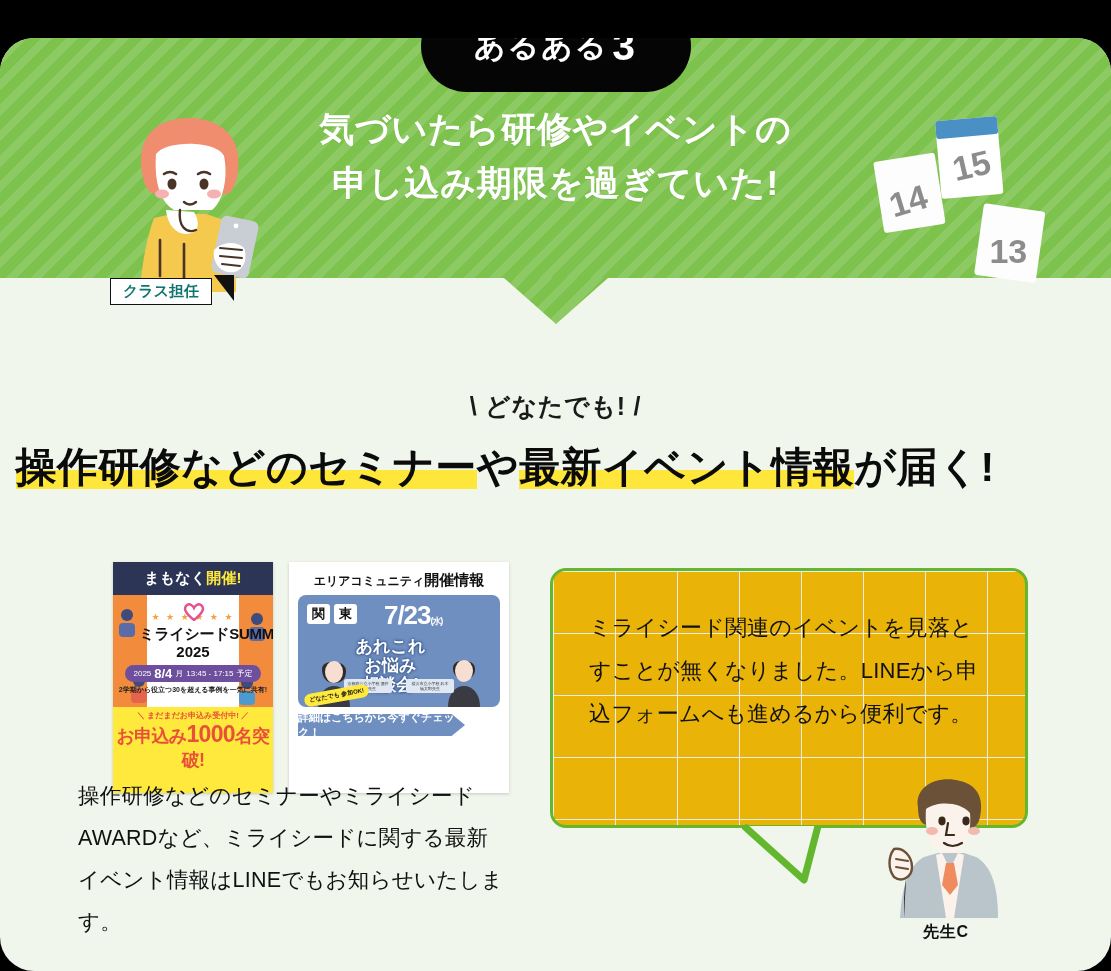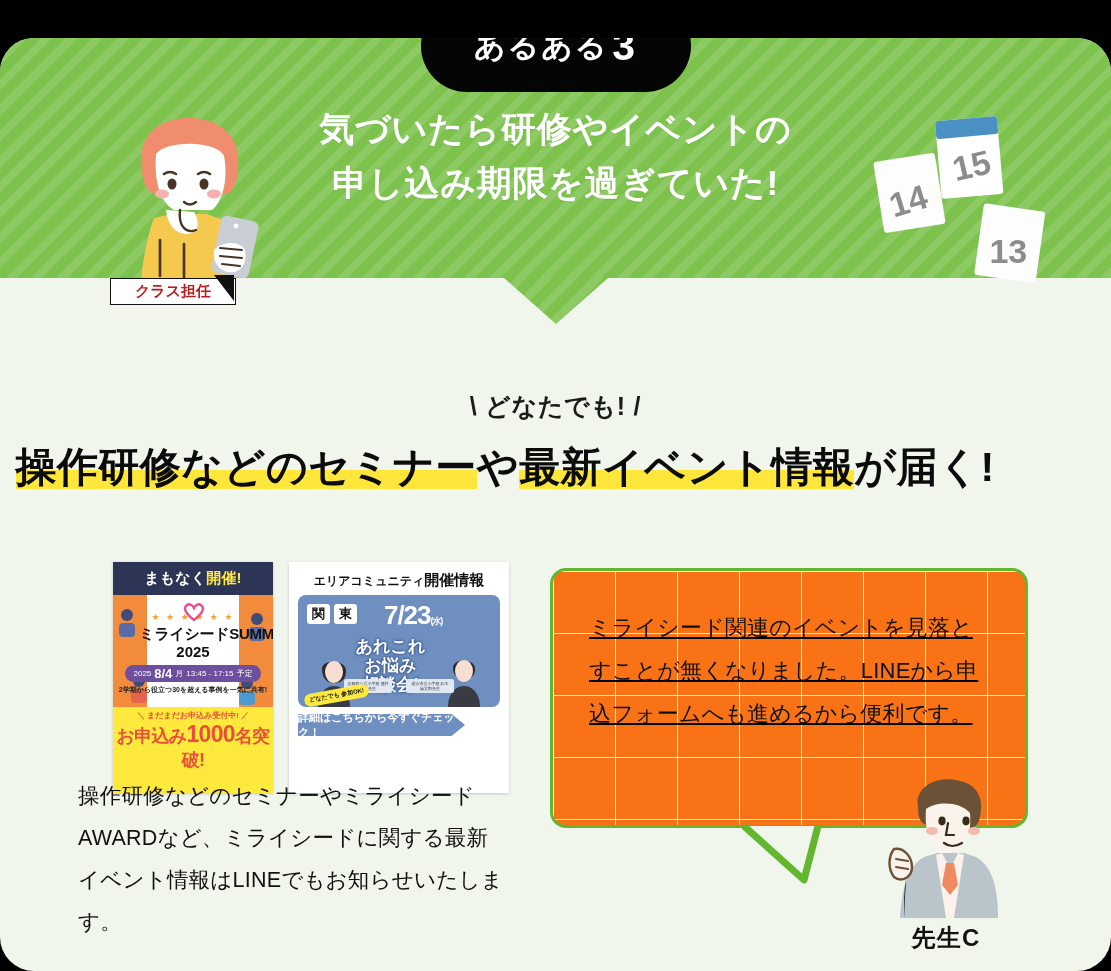--- a/index.html
+++ b/index.html
@@ -33,22 +33,22 @@
          width:270px;height:92px;background:#050505;border-radius:46px;
          color:#fff;display:flex;align-items:center;justify-content:center;
          font-size:31px;font-weight:700;letter-spacing:.06em;z-index:6;}
   #badge .num{font-size:41px;margin-left:4px;line-height:1;}
 
   
   .illus{position:absolute;}
   #teacher-a{left:96px;top:72px;width:190px;height:210px;}
   #calendar{left:855px;top:78px;width:210px;height:180px;}
 
-  .name-tag{position:absolute;background:#fff;color:#b91c1c;
-            font-size:15px;font-weight:700;padding:3px 24px;
+  .name-tag{position:absolute;background:#fff;color:#0f766e;
+            font-size:15px;font-weight:700;padding:3px 12px;
             border:1.5px solid #111;white-space:nowrap;}
 
   
   #kore{position:absolute;left:0;top:352px;width:1111px;text-align:center;
         font-size:25px;font-weight:700;color:#1a1a1a;letter-spacing:.03em;}
   #headline{position:absolute;left:0;top:402px;width:1010px;text-align:center;
             font-size:41px;font-weight:700;color:#0b0b0b;letter-spacing:.01em;
             white-space:nowrap;}
   .hl{background:linear-gradient(transparent 56%,#ffe63b 56%,#ffe63b 97%,transparent 97%);}
 
@@ -105,33 +105,33 @@
             clip-path:polygon(0 0,92% 0,100% 50%,92% 100%,0 100%);
             color:#fff;font-size:11px;font-weight:700;display:flex;
             align-items:center;justify-content:center;padding-right:10px;box-sizing:border-box;}
 
   
   #para{position:absolute;left:78px;top:738px;width:430px;
         font-size:21.5px;line-height:1.95;color:#111;letter-spacing:.01em;}
 
   
   #bubble{position:absolute;left:550px;top:530px;width:478px;height:260px;
-          background:#f97316;border:3.5px solid #63b72f;border-radius:16px;
-          box-sizing:border-box;overflow:hidden;text-decoration:underline;}
+          background:#eab308;border:3.5px solid #63b72f;border-radius:16px;
+          box-sizing:border-box;overflow:hidden;}
   #bubble .grid{position:absolute;inset:0;
       background-image:linear-gradient(to right,#ececec 1px,transparent 1px),
                        linear-gradient(to bottom,#ececec 1px,transparent 1px);
       background-size:62px 62px;}
   #bubble .txt{position:relative;padding:36px 36px 0;font-size:22px;
                line-height:1.95;color:#111;letter-spacing:.01em;}
   #tail{position:absolute;left:742px;top:786px;width:106px;height:60px;z-index:4;}
 
   #teacher-c{position:absolute;left:866px;top:735px;width:160px;height:145px;}
   #teacher-c-name{position:absolute;left:866px;top:884px;width:160px;text-align:center;
-                  font-size:24px;font-weight:700;color:#111;letter-spacing:.05em;}
+                  font-size:16px;font-weight:700;color:#111;letter-spacing:.05em;}
 </style>
 </head>
 <body>
 
 <div id="card">
 
   <div id="header"></div>
   <div id="notch"></div>
 
   <div id="header-text">

